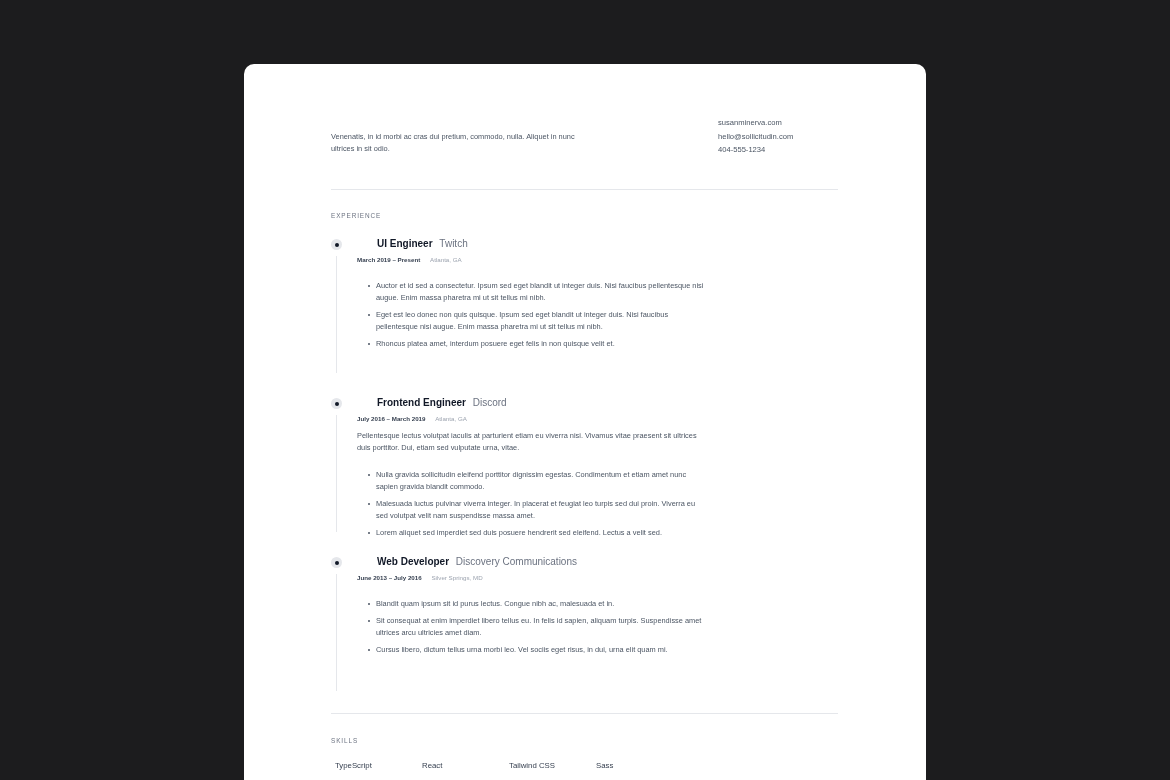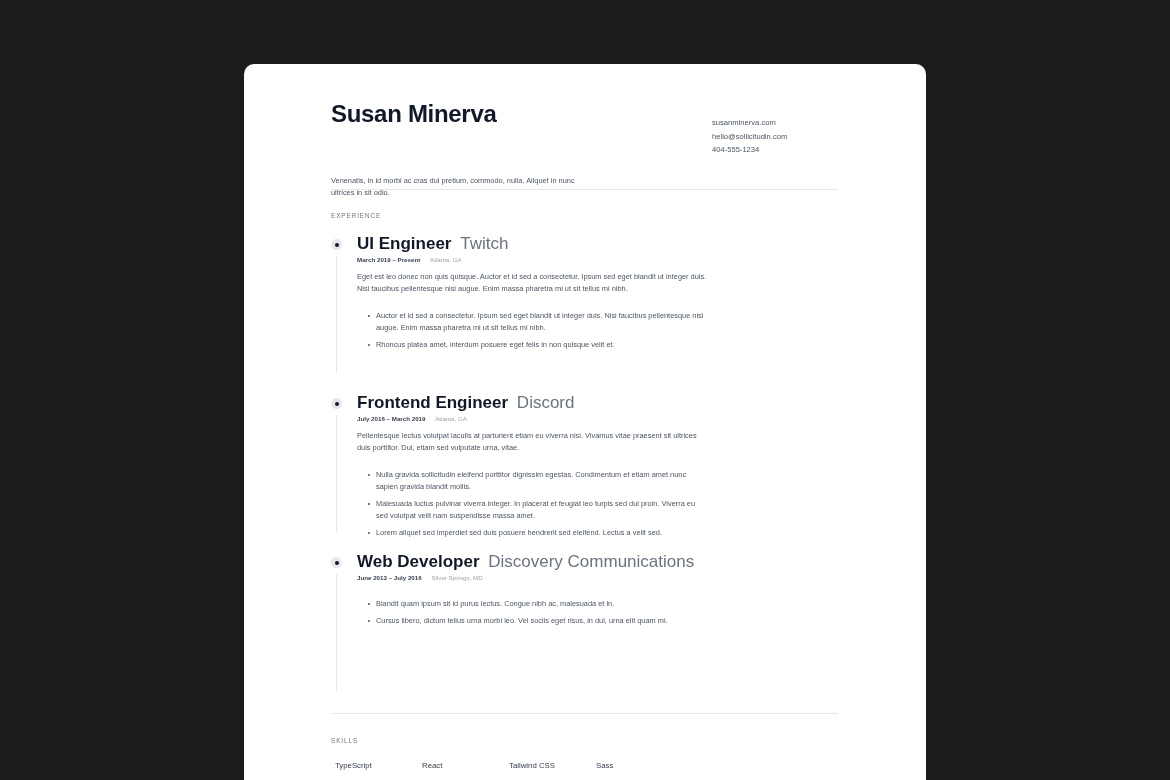--- a/index.html
+++ b/index.html
@@ -43,26 +43,25 @@
       line-height: 30px;
     }
     .summary {
       position: absolute;
       top: 67px;
       left: 0;
       width: 260px;
       font-size: 7.4px;
       line-height: 12px;
       color: #4b5563;
-      margin-top: 44px;
     }
     .contact {
       position: absolute;
       top: 52px;
-      right: 16px;
+      right: 10px;
       width: 110px;
     }
     .contact div {
       font-size: 7.6px;
       line-height: 13.5px;
       color: #4b5563;
     }
     .divider {
       position: absolute;
       left: 0;
@@ -110,23 +109,24 @@
       width: 1px;
       background: #e5e7eb;
     }
     .job-body {
       position: absolute;
       left: 26px;
       top: 0;
       width: 350px;
     }
     .job-title-row {
-      font-size: 17px;
+      font-size: 10px;
       line-height: 16px;
       white-space: nowrap;
+      margin-left: 20px;
     }
     .job-title {
       font-weight: 700;
       color: #111827;
     }
     .job-company {
       font-weight: 400;
       color: #6b7280;
       margin-left: 4px;
     }
@@ -188,21 +188,20 @@
       color: #374151;
     }
   </style>
 </head>
 <body>
 
 <div class="card">
   <div class="inner">
 
     <div class="header">
-      <div class="name">Susan Minerva</div>
       <div class="summary">Venenatis, in id morbi ac cras dui pretium, commodo, nulla. Aliquet in nunc ultrices in sit odio.</div>
       <div class="contact">
         <div>susanminerva.com</div>
         <div>hello@sollicitudin.com</div>
         <div>404-555-1234</div>
       </div>
     </div>
 
     <div class="divider" style="top:125px;"></div>
 
@@ -213,63 +212,64 @@
       <span class="line" style="height:117px;"></span>
       <div class="job-body">
         <div class="job-title-row">
           <span class="job-title">UI Engineer</span>
           <span class="job-company">Twitch</span>
         </div>
         <div class="job-meta">
           <span class="job-dates">March 2019 – Present</span>
           <span class="job-loc">Atlanta, GA</span>
         </div>
-        <div class="job-desc">Eget est leo donec non quis quisque. Auctor et id sed a consectetur. Ipsum sed eget blandit ut integer duis. Nisi faucibus pellentesque nisi augue. Enim massa pharetra mi ut sit tellus mi nibh.</div>
         <ul class="job-bullets">
           <li>Auctor et id sed a consectetur. Ipsum sed eget blandit ut integer duis. Nisi faucibus pellentesque nisi augue. Enim massa pharetra mi ut sit tellus mi nibh.</li>
+          <li>Eget est leo donec non quis quisque. Ipsum sed eget blandit ut integer duis. Nisi faucibus pellentesque nisi augue. Enim massa pharetra mi ut sit tellus mi nibh.</li>
           <li>Rhoncus platea amet, interdum posuere eget felis in non quisque velit et.</li>
         </ul>
       </div>
     </div>
 
     <div class="job" style="top:331px;">
       <span class="dot"></span>
       <span class="line" style="height:117px;"></span>
       <div class="job-body">
         <div class="job-title-row">
           <span class="job-title">Frontend Engineer</span>
           <span class="job-company">Discord</span>
         </div>
         <div class="job-meta">
           <span class="job-dates">July 2016 – March 2019</span>
           <span class="job-loc">Atlanta, GA</span>
         </div>
         <div class="job-desc">Pellentesque lectus volutpat iaculis at parturient etiam eu viverra nisi. Vivamus vitae praesent sit ultrices duis porttitor. Dui, etiam sed vulputate urna, vitae.</div>
         <ul class="job-bullets">
-          <li>Nulla gravida sollicitudin eleifend porttitor dignissim egestas. Condimentum et etiam amet nunc sapien gravida blandit mollis.</li>
+          <li>Nulla gravida sollicitudin eleifend porttitor dignissim egestas. Condimentum et etiam amet nunc sapien gravida blandit commodo.</li>
           <li>Malesuada luctus pulvinar viverra integer. In placerat et feugiat leo turpis sed dui proin. Viverra eu sed volutpat velit nam suspendisse massa amet.</li>
           <li>Lorem aliquet sed imperdiet sed duis posuere hendrerit sed eleifend. Lectus a velit sed.</li>
         </ul>
       </div>
     </div>
 
     <div class="job" style="top:490px;">
       <span class="dot"></span>
       <span class="line" style="height:117px;"></span>
       <div class="job-body">
         <div class="job-title-row">
           <span class="job-title">Web Developer</span>
           <span class="job-company">Discovery Communications</span>
         </div>
         <div class="job-meta">
           <span class="job-dates">June 2013 – July 2016</span>
           <span class="job-loc">Silver Springs, MD</span>
         </div>
         <ul class="job-bullets">
           <li>Blandit quam ipsum sit id purus lectus. Congue nibh ac, malesuada et in.</li>
+          <li>Sit consequat at enim imperdiet libero tellus eu. In felis id sapien, aliquam turpis. Suspendisse amet ultrices arcu ultricies amet diam.</li>
           <li>Cursus libero, dictum tellus urna morbi leo. Vel sociis eget risus, in dui, urna elit quam mi.</li>
         </ul>
       </div>
     </div>
 
     <div class="divider" style="top:649px;"></div>
 
     <div class="section-label" style="top:673px;">Skills</div>
 
     <div class="skills">

